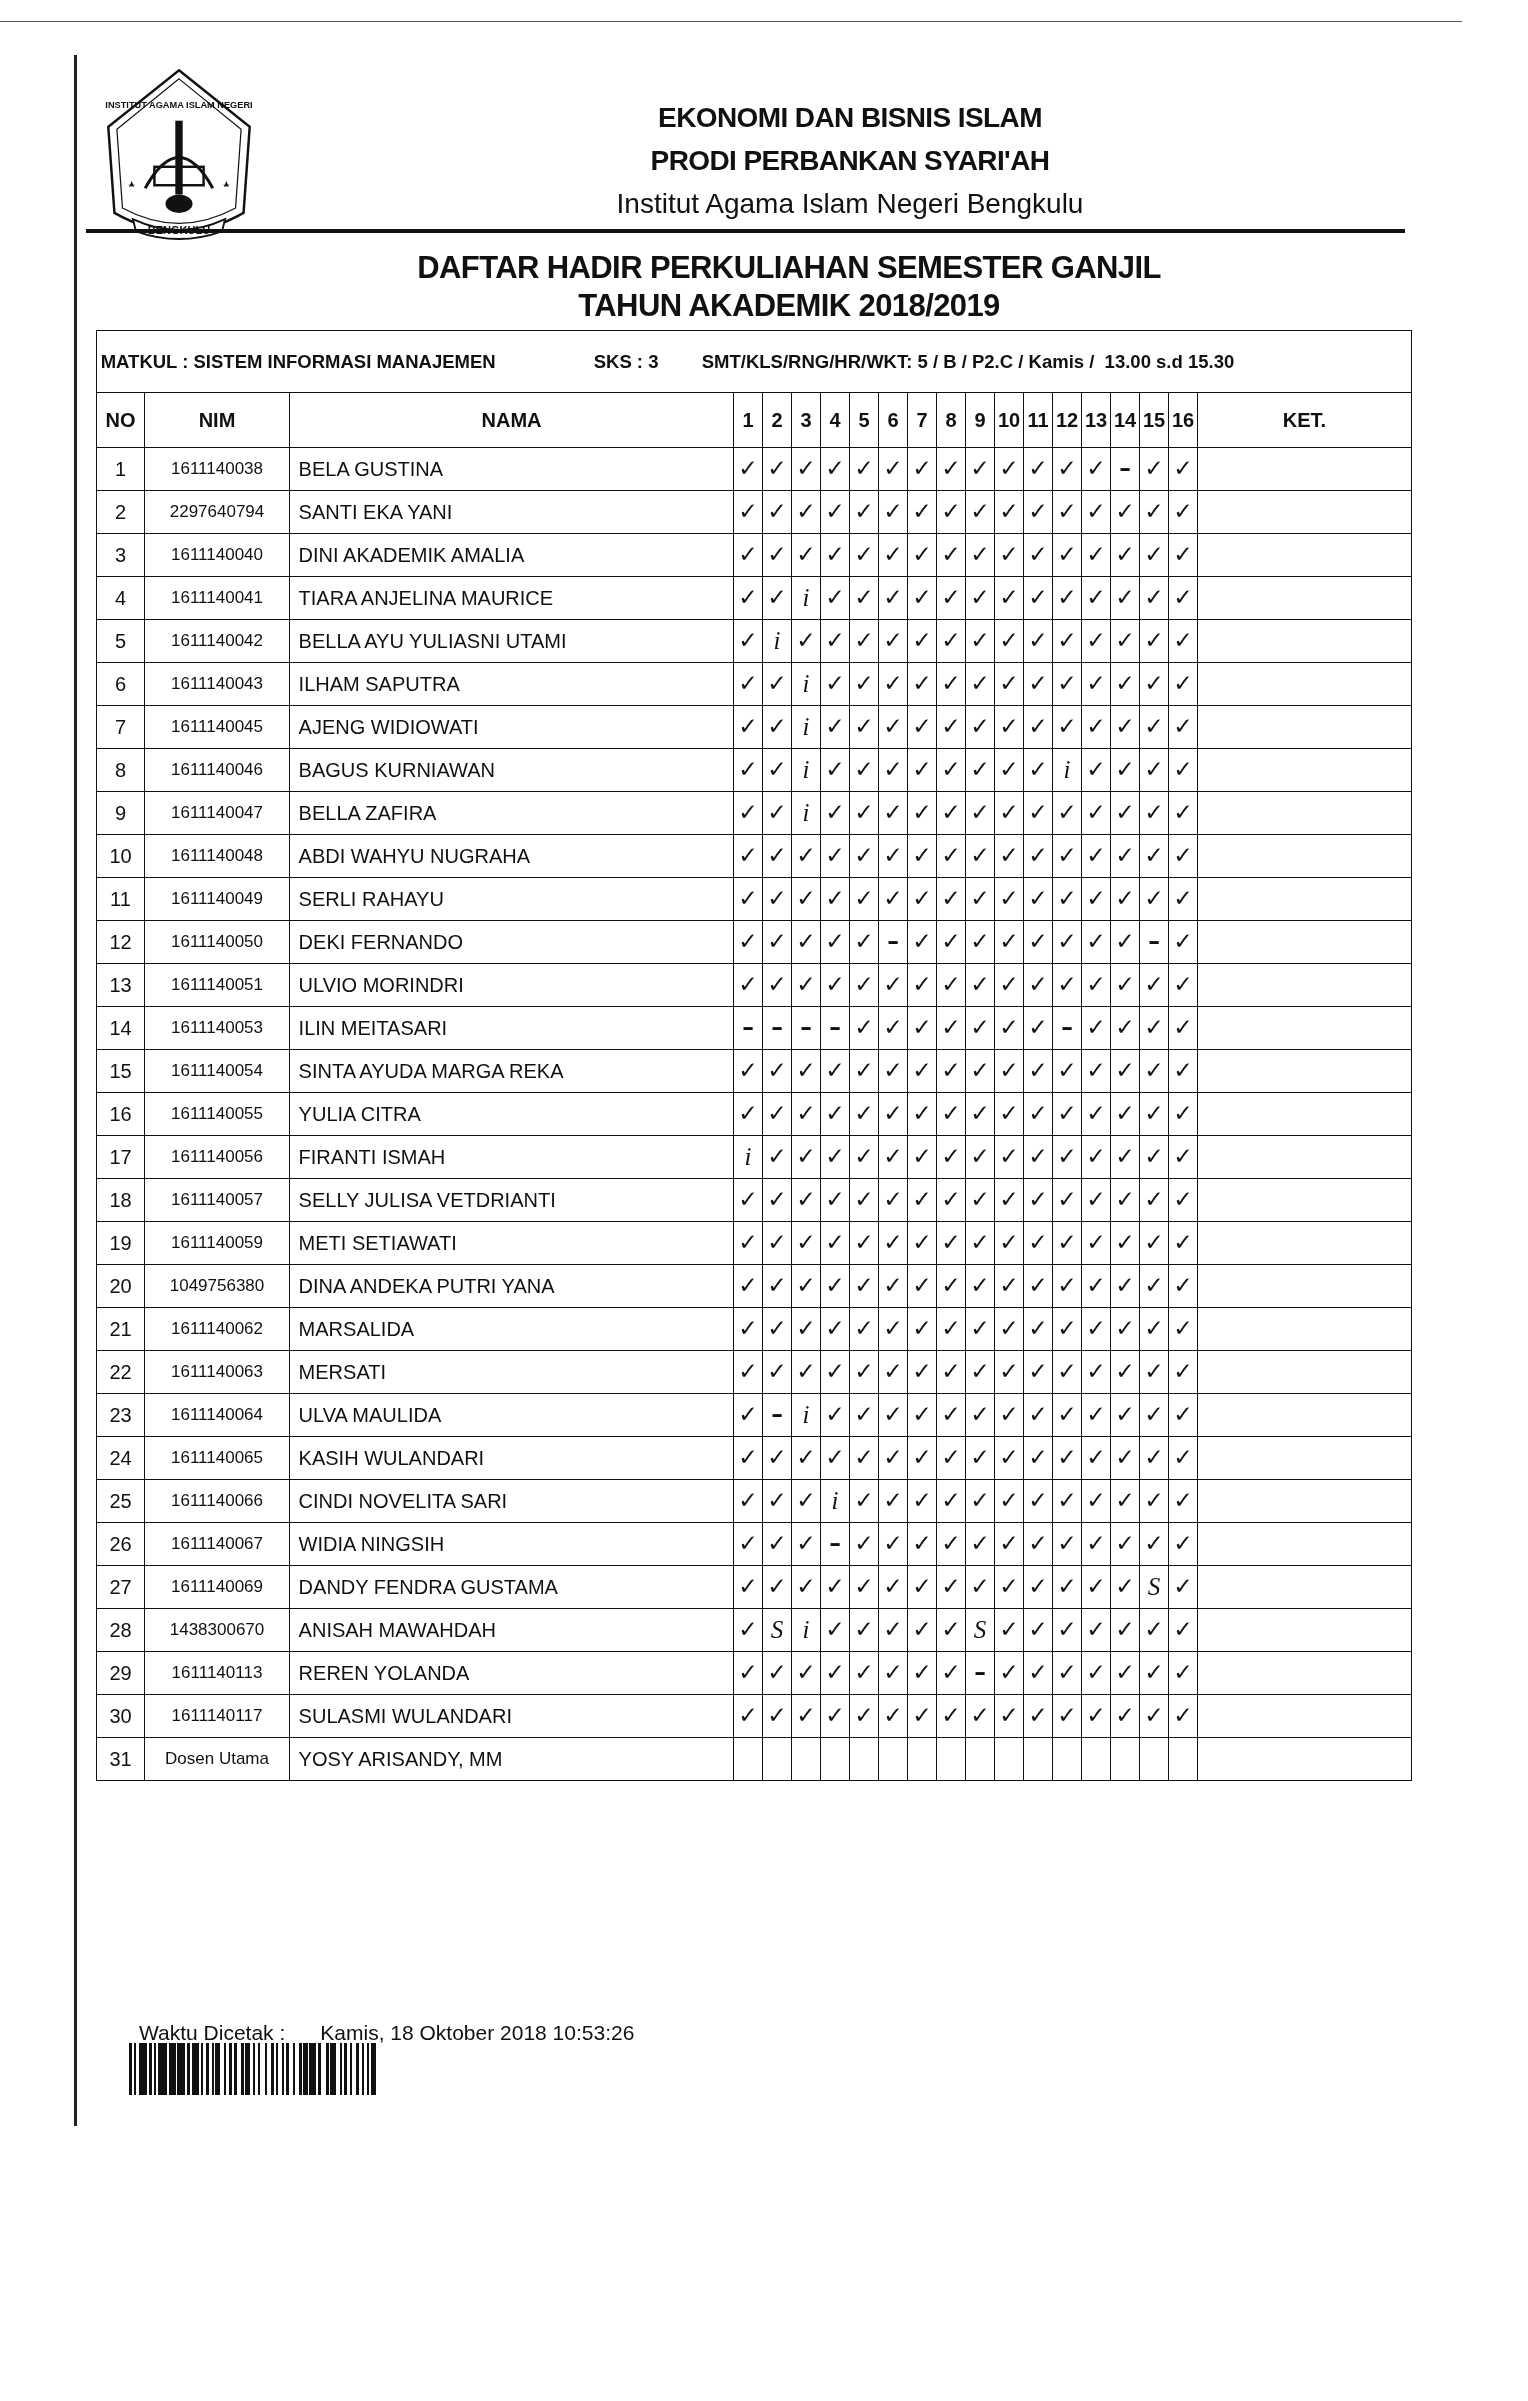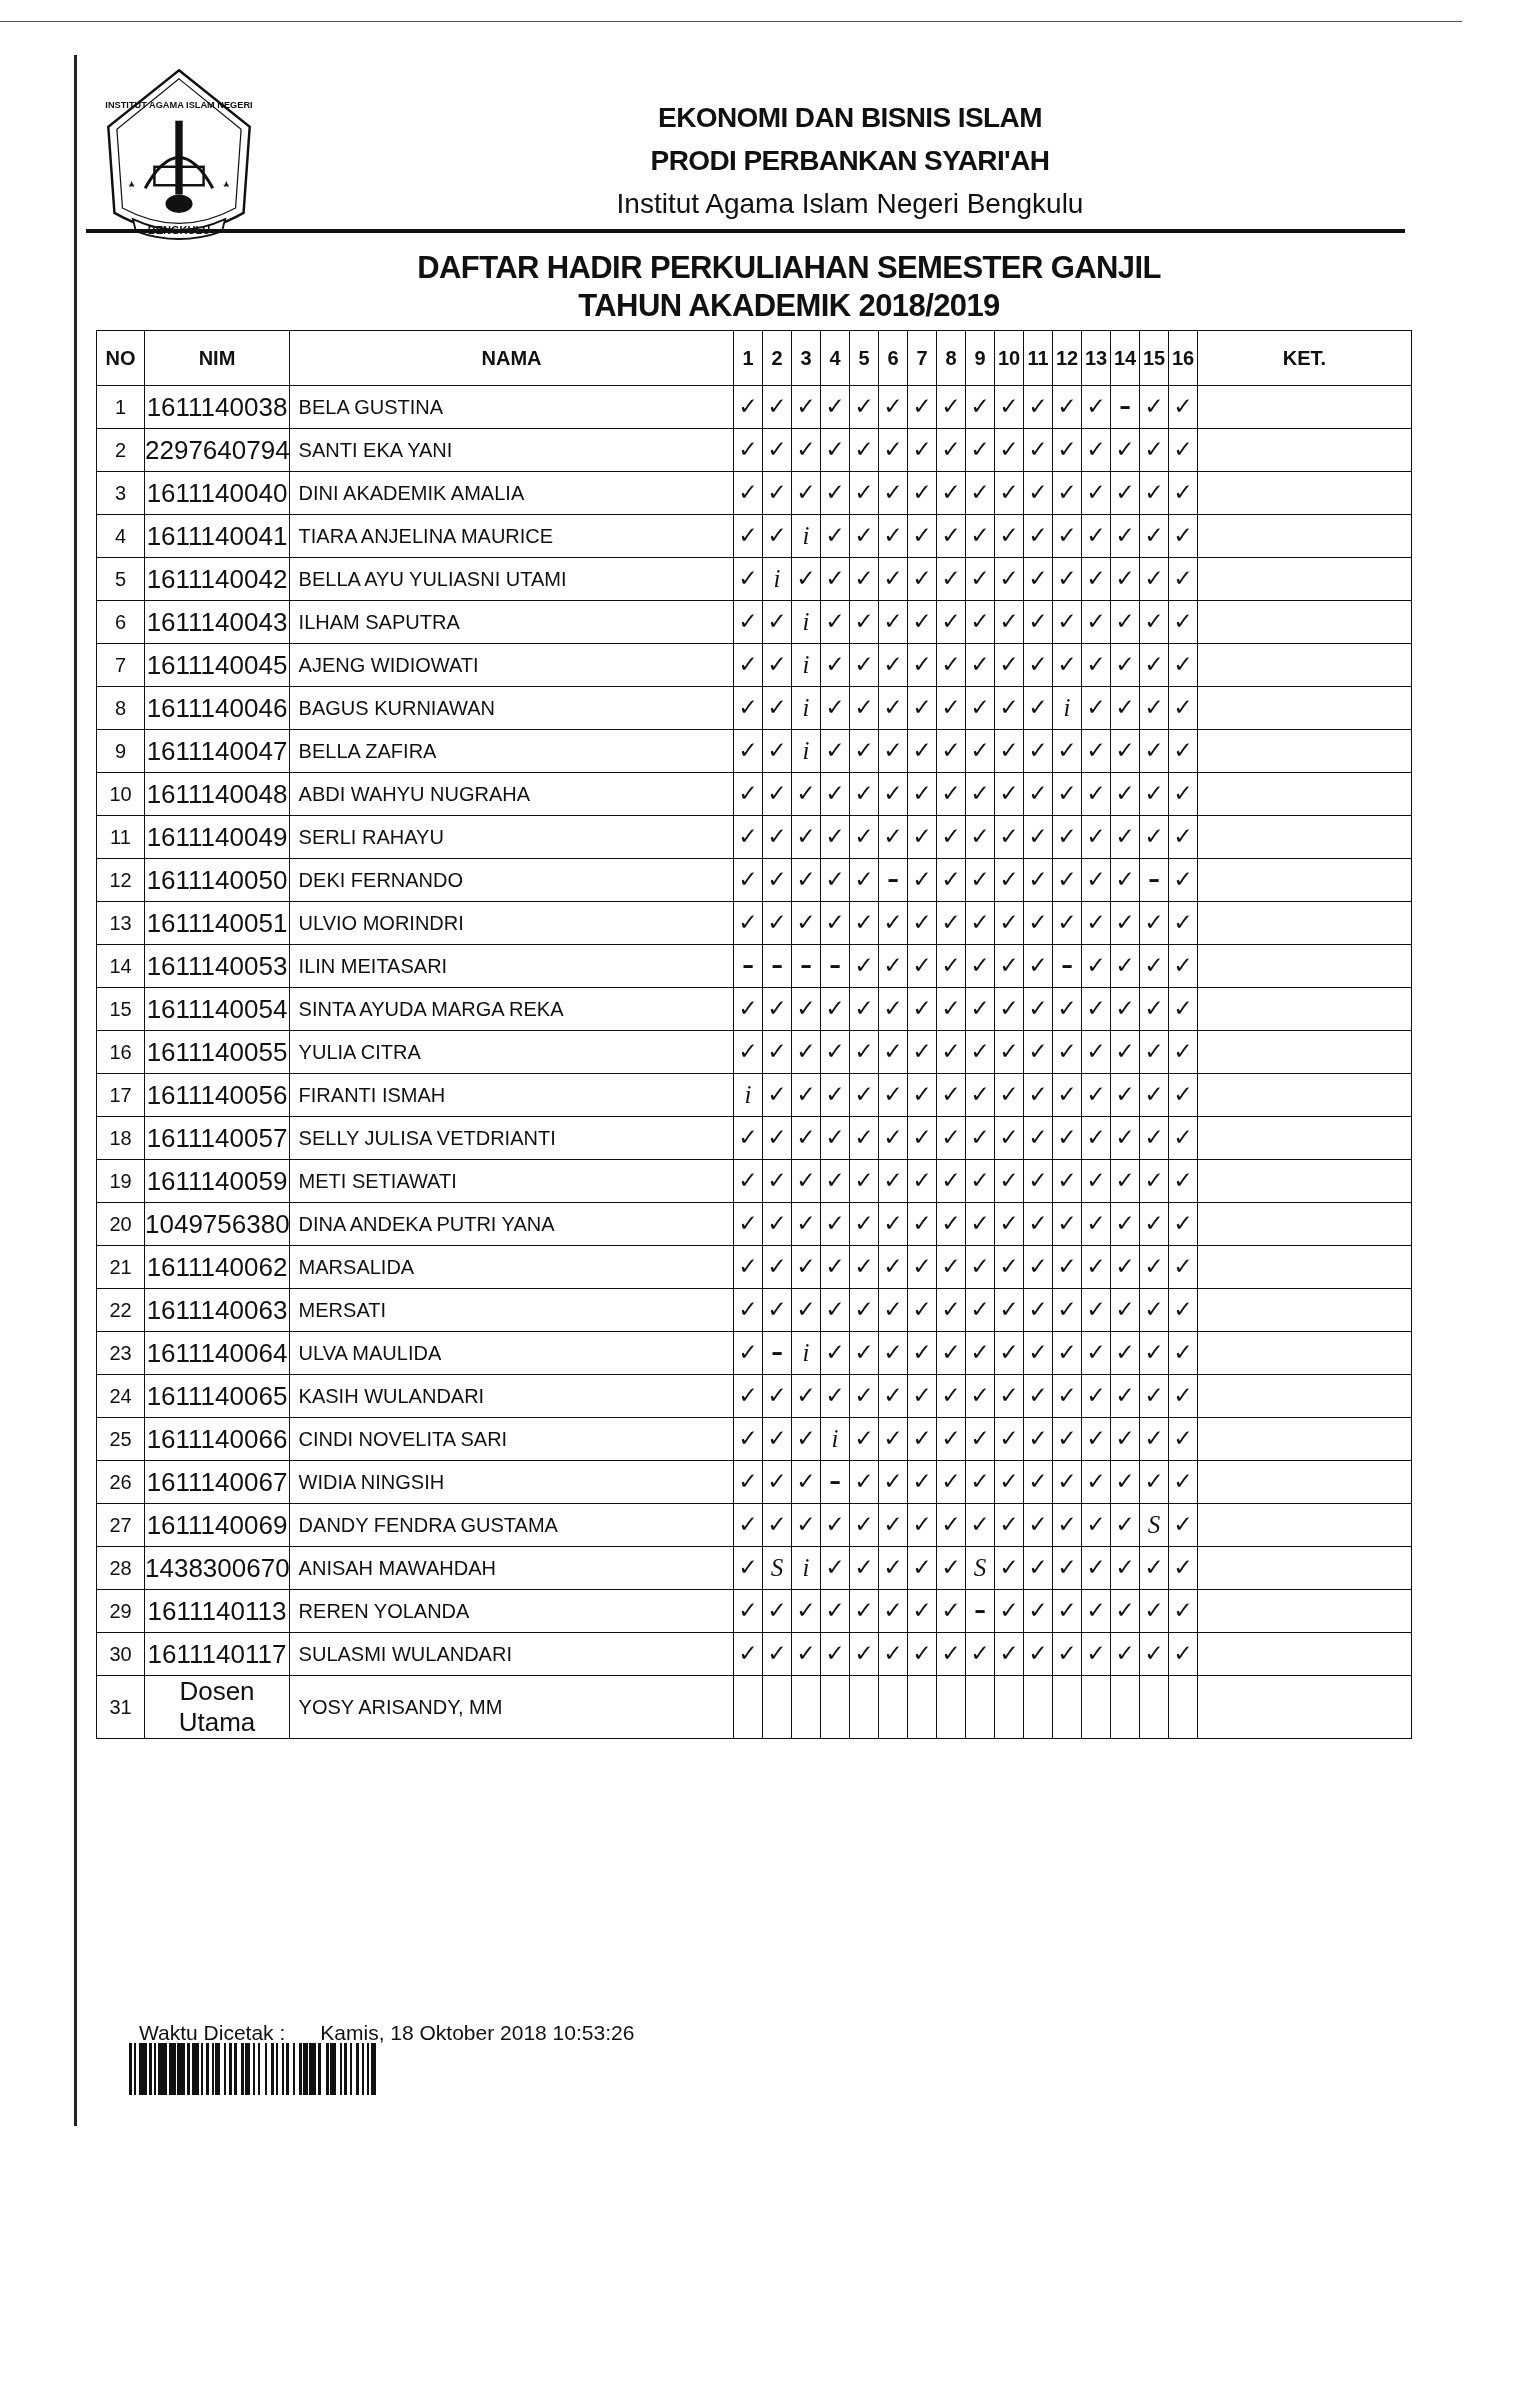--- a/index.html
+++ b/index.html
@@ -24,21 +24,21 @@
     display: flex; align-items: center; padding-left: 3.7px; font-size: 18.5px; font-weight: bold;
   }
   .meta span { white-space: pre; }
   .meta .m-matkul { width: 493px; }
   .meta .m-sks { width: 108px; }
 
   table.att { border-collapse: collapse; width: 1316px; table-layout: fixed; }
   table.att td, table.att th { border: 1.8px solid #111; padding: 0; height: 43px; box-sizing: border-box; }
   table.att th { height: 55px; font-size: 20px; font-weight: bold; }
   .c-no { width: 48px; text-align: center; font-size: 20px; }
-  .c-nim { width: 145px; text-align: center; font-size: 26px; }
+  .c-nim { width: 145px; text-align: center; font-size: 17px; }
   .c-name { width: 444px; text-align: left; font-size: 20px; padding-left: 8.6px !important; }
   .c-s { width: 29px; text-align: center; font-size: 21px; }
   .c-ket { width: auto; }
   th.c-name { text-align: center; padding-left: 0 !important; }
   td.c-s .mark { display: inline-block; font-family: "DejaVu Sans", sans-serif; font-size: 23.4px; line-height: 1; }
   td.c-s .mark.m-i { font-family: "Liberation Serif", serif; font-style: italic; font-size: 25px; }
   td.c-s .mark.m-s { font-family: "Liberation Serif", serif; font-style: italic; font-size: 25px; }
   td.c-s .mark.m-dash { font-weight: bold; }
 
   .print-time { position: absolute; left: 139px; top: 2021px; font-size: 21px; }
@@ -67,20 +67,25 @@
 </svg>
 
 <div class="header-text h-fac">EKONOMI DAN BISNIS ISLAM</div>
 <div class="header-text h-prodi">PRODI PERBANKAN SYARI'AH</div>
 <div class="header-text h-inst">Institut Agama Islam Negeri Bengkulu</div>
 <div class="header-rule"></div>
 <div class="header-text h-title">DAFTAR HADIR PERKULIAHAN SEMESTER GANJIL</div>
 <div class="header-text h-year">TAHUN AKADEMIK 2018/2019</div>
 
 <div class="sheet">
+  <div class="meta">
+    <span class="m-matkul">MATKUL : SISTEM INFORMASI MANAJEMEN</span>
+    <span class="m-sks">SKS : 3</span>
+    <span class="m-sched">SMT/KLS/RNG/HR/WKT: 5 / B / P2.C / Kamis /  13.00 s.d 15.30</span>
+  </div>
   <table class="att">
     <thead>
       <tr id="head-row">
         <th class="c-no">NO</th>
         <th class="c-nim">NIM</th>
         <th class="c-name">NAMA</th>
       <th class="c-s">1</th>
           <th class="c-s">2</th>
           <th class="c-s">3</th>
           <th class="c-s">4</th>

